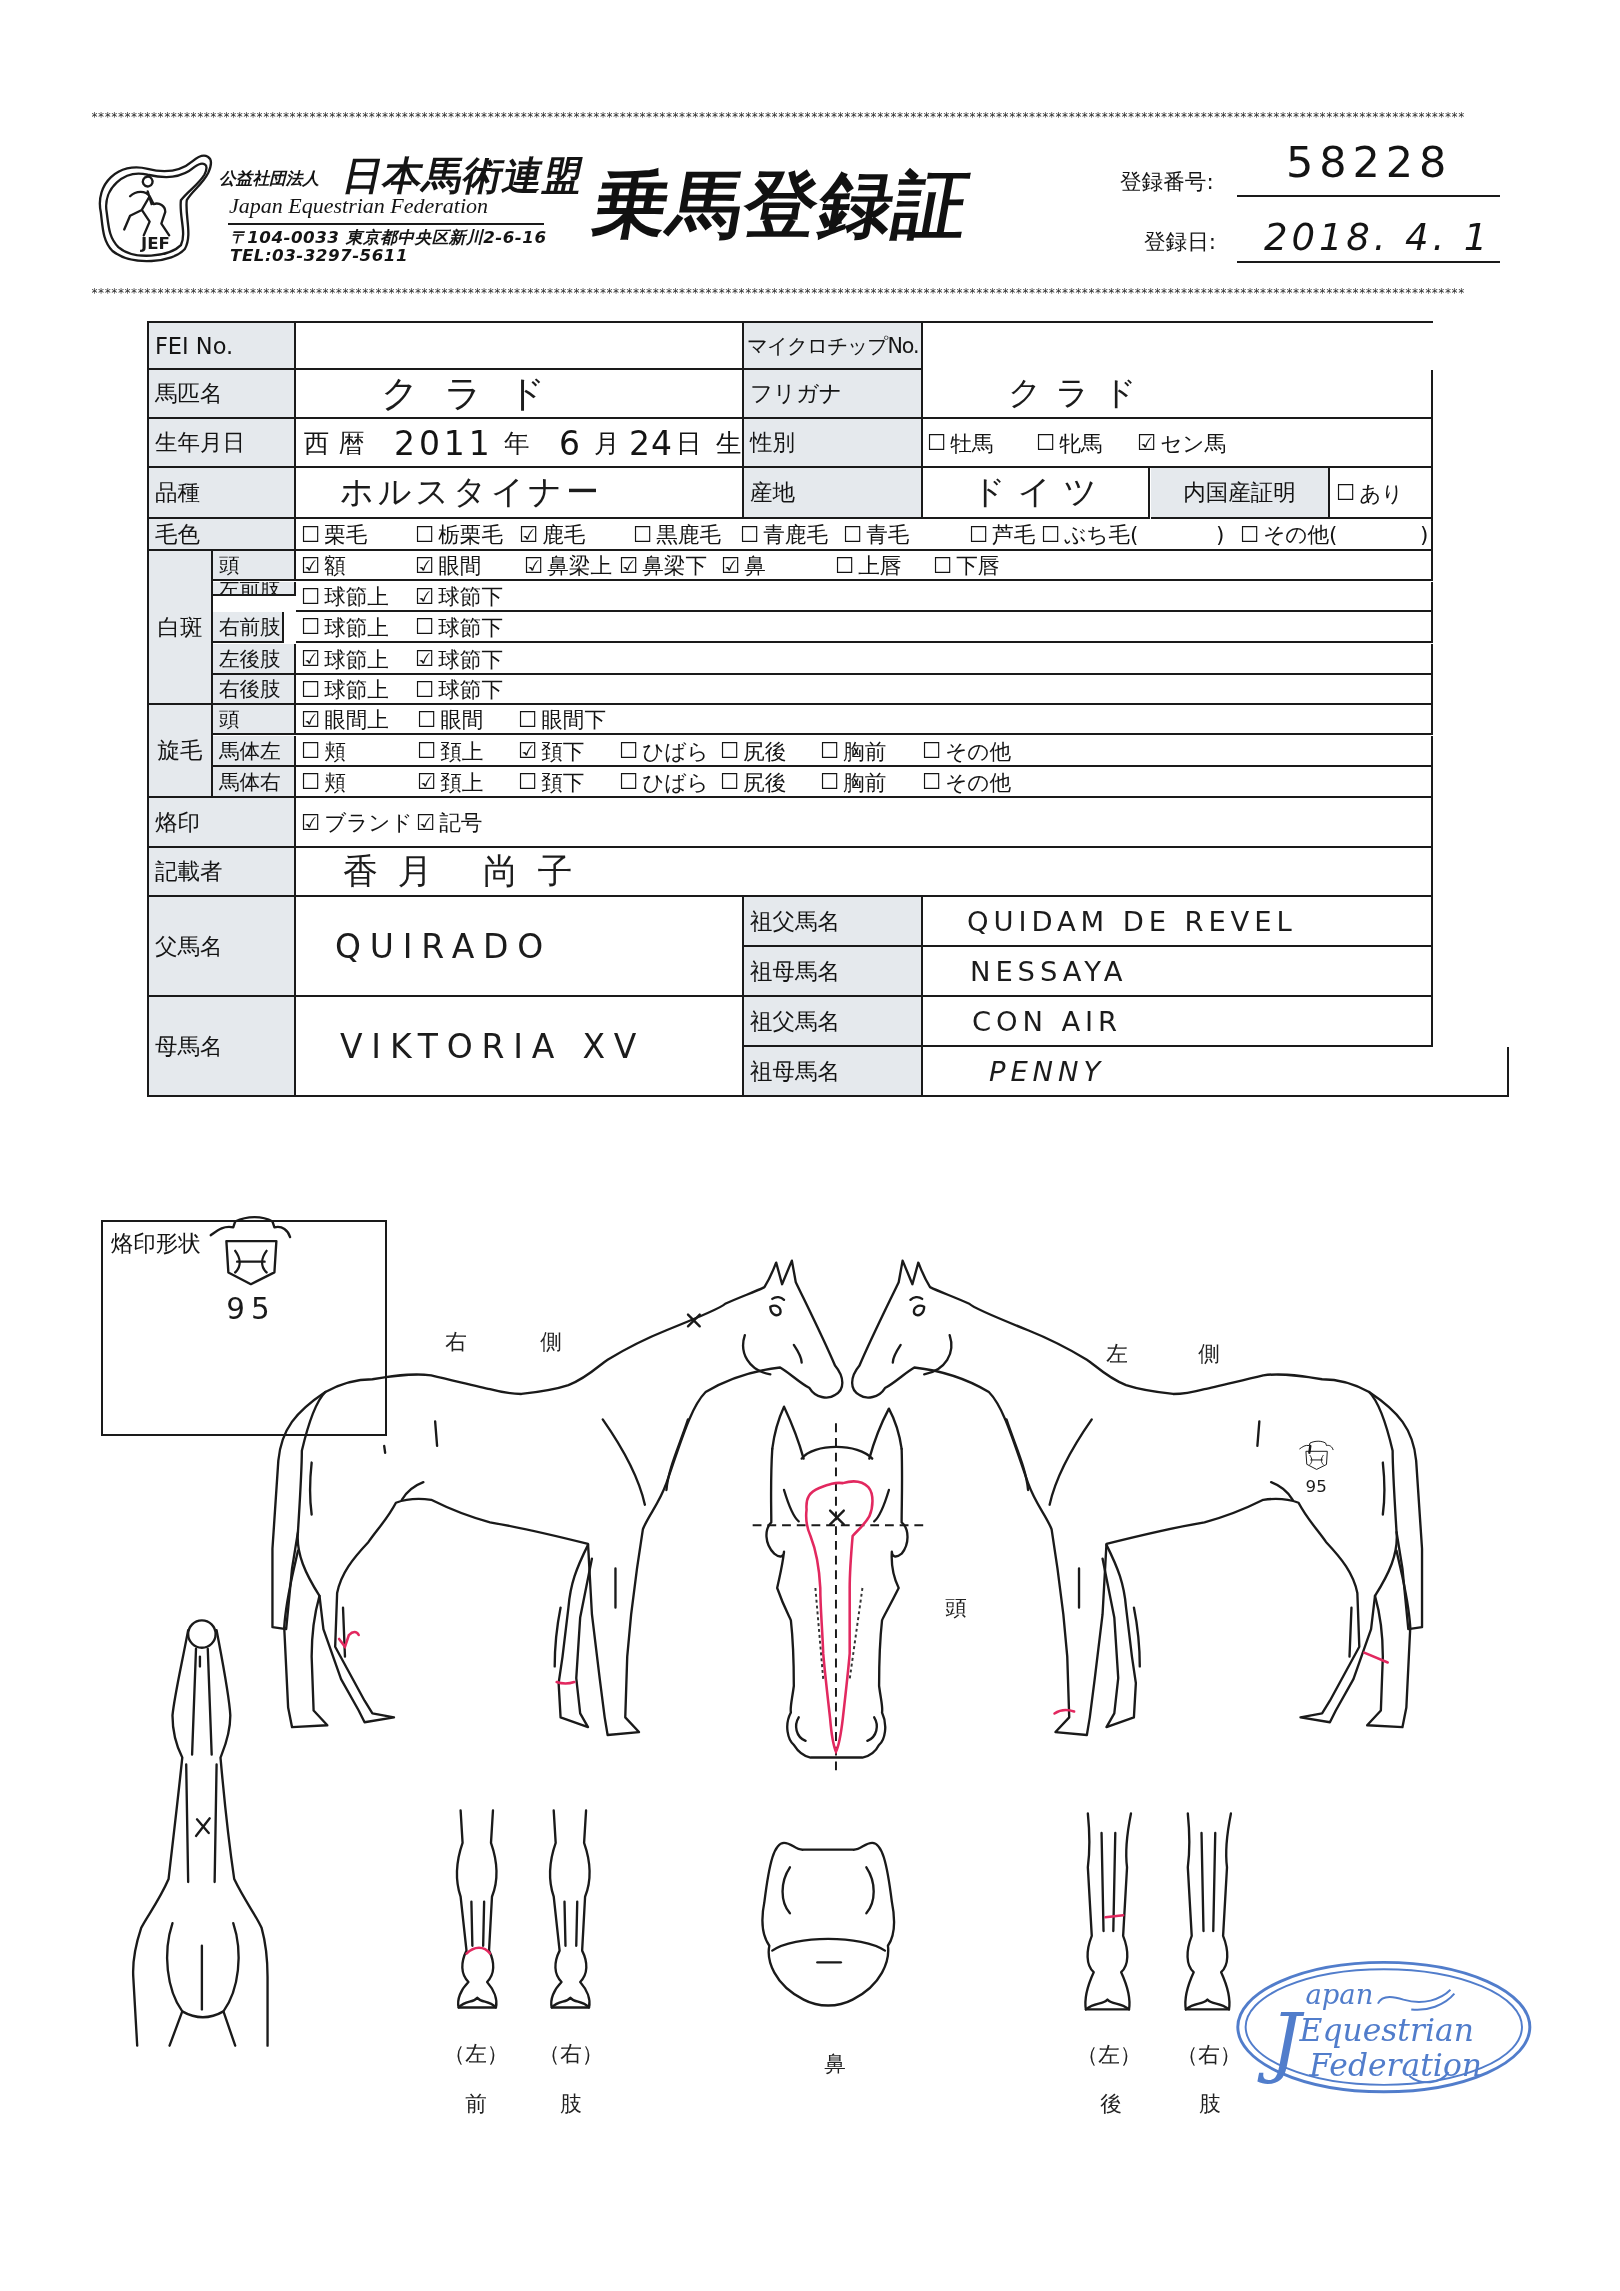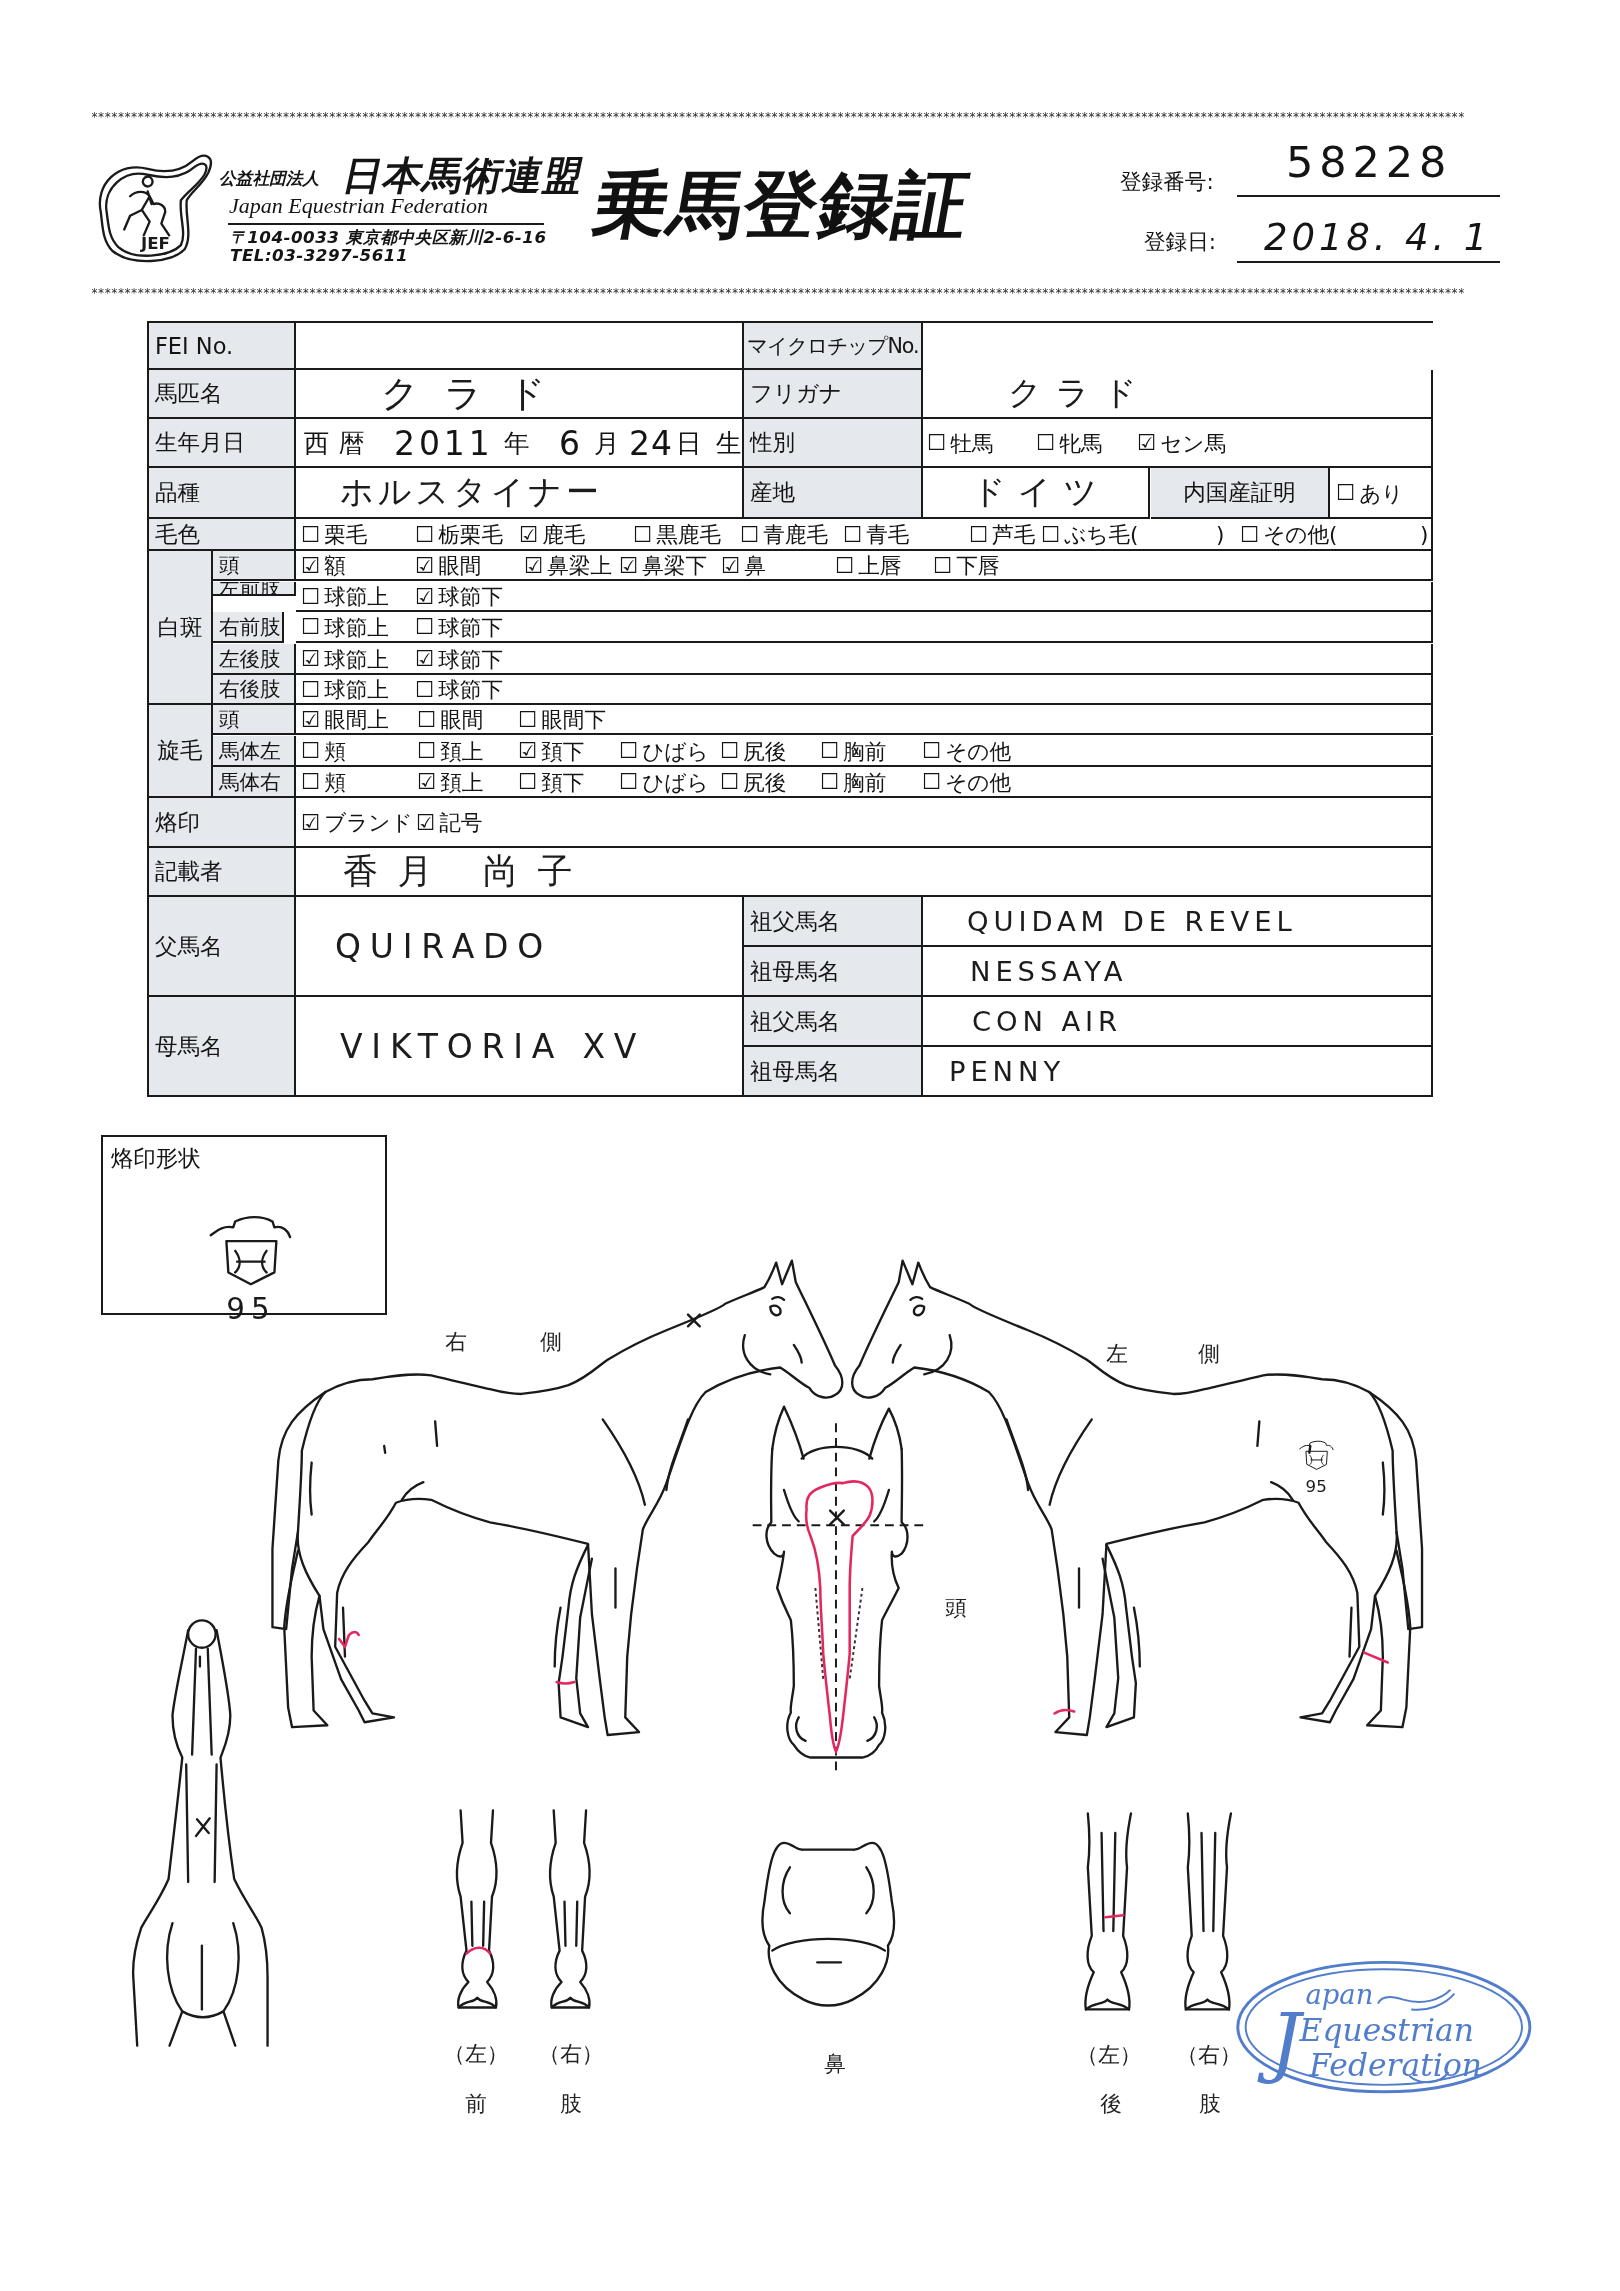--- a/index.html
+++ b/index.html
@@ -34,21 +34,21 @@
   .hand { font-size:33px; letter-spacing:6.9px; color:#1c1c1c; white-space:nowrap; }
   .hand-en { font-size:33px; letter-spacing:8.8px; color:#1c1c1c; white-space:nowrap; }
   .hand-sm { font-size:27.4px; letter-spacing:4.9px; color:#1c1c1c; white-space:nowrap; }
   .rowtxt { font-size:21.6px; }
   .opt { position:absolute; top:50%; transform:translateY(-50%); white-space:nowrap; display:flex; align-items:center; font-size:21.6px; }
   .cb { font-size:21.6px; margin-right:3.9px; line-height:1; }
   .printed { position:absolute; top:50%; transform:translateY(-50%); font-size:25.5px; }
   .handpart { position:absolute; top:50%; transform:translateY(-50%); font-size:33px; letter-spacing:3.9px; }
 
   
-  .brand-box { left:101px; top:1135px; width:286px; height:180px; border:2px solid #1a1a1a; box-sizing:border-box; }
+  .brand-box { left:101px; top:1220px; width:286px; height:216px; border:2px solid #1a1a1a; box-sizing:border-box; }
   .brand-title { position:absolute; left:7.8px; top:5.9px; font-size:22.5px; }
   .dlabel { position:absolute; font-size:21.6px; transform:translate(-50%,-50%); white-space:nowrap; color:#222; }
   svg.draw { position:absolute; left:0; top:0; }
   .stroke path, .stroke circle, .stroke ellipse, .stroke line, .stroke polyline { fill:none; stroke:#1a1a1a; stroke-width:2.4; stroke-linecap:round; stroke-linejoin:round; }
   .red path, .red line { fill:none; stroke:#e2285f; stroke-width:2.6; stroke-linecap:round; }
   .dash { fill:none; stroke:#1a1a1a; stroke-width:2; stroke-dasharray:9 6; }
   .dot { fill:none; stroke:#333; stroke-width:2; stroke-dasharray:3 3; }
 </style>
 </head>
 <body>
@@ -383,21 +383,21 @@
 
     <div class="cell lbl" style="left:0;top:674px;width:147px;height:100px;">母馬名</div>
     <div class="cell val" style="left:147px;top:674px;width:448px;height:100px;padding-left:44px;">
       <span class="hand-en">VIKTORIA XV</span>
     </div>
     <div class="cell lbl" style="left:595px;top:674px;width:179px;height:50px;">祖父馬名</div>
     <div class="cell val" style="left:774px;top:674px;width:510px;height:50px;padding-left:49px;">
       <span class="hand-sm">CON AIR</span>
     </div>
     <div class="cell lbl" style="left:595px;top:724px;width:179px;height:50px;">祖母馬名</div>
-    <div class="cell val" style="left:774px;top:724px;width:510px;height:50px;padding-left:26px;">
+    <div class="cell val" style="left:774px;top:724px;width:586px;height:50px;padding-left:66px;font-style:italic;">
       <span class="hand-sm">PENNY</span>
     </div>
   </div>
 
   <div class="abs brand-box">
     <div class="brand-title">烙印形状</div>
   </div>
 
   <svg class="draw" width="1620" height="2292" viewBox="0 0 1653 2338">
 

